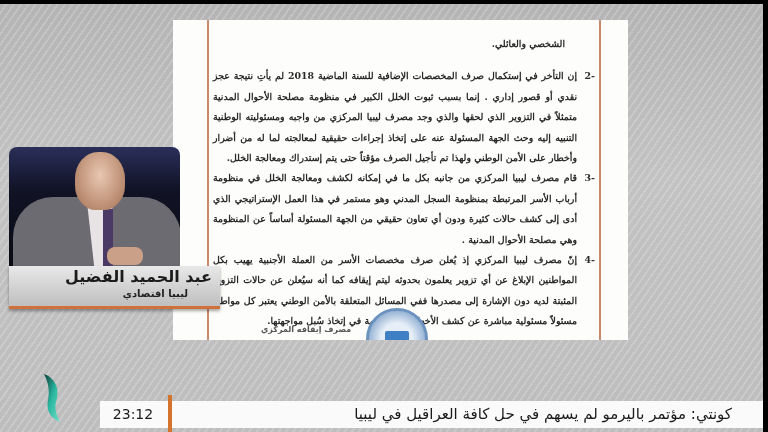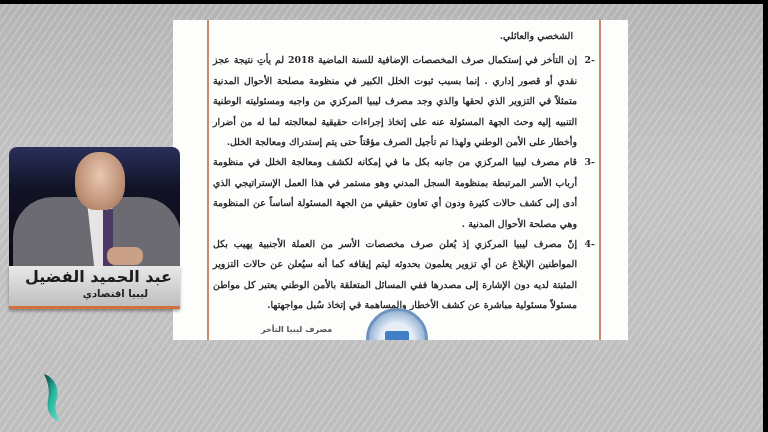--- a/index.html
+++ b/index.html
@@ -7,38 +7,38 @@
   .stage{position:absolute;left:0;top:4px;width:763px;height:428px;
     background:
       repeating-linear-gradient(-55deg, rgba(255,255,255,0.18) 0 2px, rgba(0,0,0,0) 2px 6px),
       linear-gradient(180deg,#b4b4b4 0%,#c2c2c2 40%,#bdbdbd 100%);
   }
   .doc{position:absolute;left:173px;top:16px;width:455px;height:320px;background:#fdfdfc;overflow:hidden;}
   .doc .rule-l{position:absolute;left:34px;top:0;width:2px;height:100%;background:#c9896a;}
   .doc .rule-r{position:absolute;left:426px;top:0;width:2px;height:100%;background:#c9896a;}
   .doc-text{position:absolute;left:40px;top:2px;width:382px;direction:rtl;text-align:justify;
     font-family:"DejaVu Serif",serif;font-size:9.4px;line-height:20.4px;color:#2a2a2a;font-weight:bold;}
-  .doc-text p{margin:4px;}
+  .doc-text p{margin:12px;}
   .doc-text .item{position:relative;padding-right:18px;}
   .doc-text .num{position:absolute;right:0;top:0;}
   .doc-text .ind{padding-right:18px;}
   .seal{position:absolute;left:193px;top:288px;width:56px;height:56px;border-radius:50%;
     border:3px solid #6c93bf;background:radial-gradient(circle,#e6eef7 40%,#9ab6d6 70%,#eaf0f7 72%);}
   .seal .core{position:absolute;left:16px;top:20px;width:24px;height:14px;background:#3f7fc4;border-radius:2px;}
   .sig{position:absolute;left:88px;top:305px;font-size:8px;color:#555;direction:rtl;font-weight:bold;}
   .video{position:absolute;left:9px;top:143px;width:171px;height:120px;border-radius:8px 8px 0 0;overflow:hidden;
     background:linear-gradient(180deg,#2a2f5a 0%,#111326 35%,#0b0b12 100%);}
   .video .head{position:absolute;left:66px;top:5px;width:50px;height:58px;border-radius:46% 46% 42% 42%;
     background:radial-gradient(ellipse at 50% 40%,#e9c7b0 0%,#b98b70 70%,#8a6050 100%);}
   .video .suit{position:absolute;left:4px;top:50px;width:168px;height:80px;border-radius:40px 40px 0 0;background:#6d6b72;}
   .video .shirt{position:absolute;left:78px;top:55px;width:26px;height:70px;background:#e8e4e6;clip-path:polygon(0 0,100% 0,70% 100%,30% 100%);}
   .video .tie{position:absolute;left:94px;top:62px;width:10px;height:62px;background:#4b3a66;}
   .video .hand{position:absolute;left:98px;top:100px;width:36px;height:18px;border-radius:8px;background:#caa088;}
   .nameplate{position:absolute;left:9px;top:262px;width:171px;height:40px;
-    background:linear-gradient(180deg,#e8e8e8,#bfbfbf);border-bottom:3px solid #d0703a;box-shadow:0 2px 3px rgba(0,0,0,.35);}
+    background:linear-gradient(180deg,#e8e8e8,#bfbfbf);border-bottom:3px solid #d0703a;box-shadow:0 2px 3px rgba(0,0,0,.35);padding-left:40px;}
   .nameplate .name{position:absolute;right:8px;top:1px;font-size:16px;font-weight:bold;color:#1b1b1b;direction:rtl;white-space:nowrap;}
   .nameplate .title{position:absolute;right:32px;top:22px;font-size:10px;font-weight:bold;color:#222;direction:rtl;white-space:nowrap;}
   .logo{position:absolute;left:40px;top:368px;width:24px;height:52px;}
   .ticker{position:absolute;left:100px;top:397px;width:663px;height:27px;background:#fafafa;}
   .ticker .time{position:absolute;left:0;top:0;width:66px;height:27px;line-height:27px;text-align:center;font-size:14px;color:#1a1a1a;}
   .ticker .sep{position:absolute;left:68px;top:-6px;width:4px;height:39px;background:#d4732c;}
   .ticker .news{position:absolute;right:31px;top:0;height:27px;line-height:27px;font-size:15px;color:#1a1a1a;direction:rtl;white-space:nowrap;}
 </style>
 </head>
 <body>
@@ -56,21 +56,21 @@
       </div>
       <div class="item">
         <span class="num">-3</span>
         <span>قام مصرف ليبيا المركزي من جانبه بكل ما في إمكانه لكشف ومعالجة الخلل في منظومة أرباب الأسر المرتبطة بمنظومة السجل المدني وهو مستمر في هذا العمل الإستراتيجي الذي أدى إلى كشف حالات كثيرة ودون أي تعاون حقيقي من الجهة المسئولة أساساً عن المنظومة وهي مصلحة الأحوال المدنية .</span>
       </div>
       <div class="item">
         <span class="num">-4</span>
         <span>إنّ مصرف ليبيا المركزي إذ يُعلن صرف مخصصات الأسر من العملة الأجنبية يهيب بكل المواطنين الإبلاغ عن أي تزوير يعلمون بحدوثه ليتم إيقافه كما أنه سيُعلن عن حالات التزوير المثبتة لديه دون الإشارة إلى مصدرها ففي المسائل المتعلقة بالأمن الوطني يعتبر كل مواطن مسئولاً مسئولية مباشرة عن كشف الأخطار والمساهمة في إتخاذ سُبل مواجهتها.</span>
       </div>
     </div>
-    <div class="sig">مصرف ليبيا التأخر</div>
+    <div class="sig">مصرف إيقافه المركزي</div>
     <div class="seal">
         <div class="core"></div>
       </div>
   </div>
 
   <div class="video">
     <div class="suit"></div>
     <div class="shirt"></div>
     <div class="tie"></div>
     <div class="head"></div>
@@ -86,14 +86,19 @@
     <defs>
       <linearGradient id="fg" x1="0" y1="0" x2="1" y2="1">
         <stop offset="0" stop-color="#0f3d3a"></stop>
         <stop offset="0.5" stop-color="#2bb7a0"></stop>
         <stop offset="1" stop-color="#6fe0c8"></stop>
       </linearGradient>
     </defs>
     <path d="M4 2 C16 6 20 18 16 30 C14 38 18 46 20 50 C10 46 6 38 8 28 C10 18 8 10 4 2 Z" fill="url(#fg)"></path>
   </svg>
 
+  <div class="ticker">
+    <div class="time">23:12</div>
+    <div class="sep"></div>
+    <div class="news">كونتي: مؤتمر باليرمو لم يسهم في حل كافة العراقيل في ليبيا</div>
+  </div>
 
 </div>
 
 </body></html>

